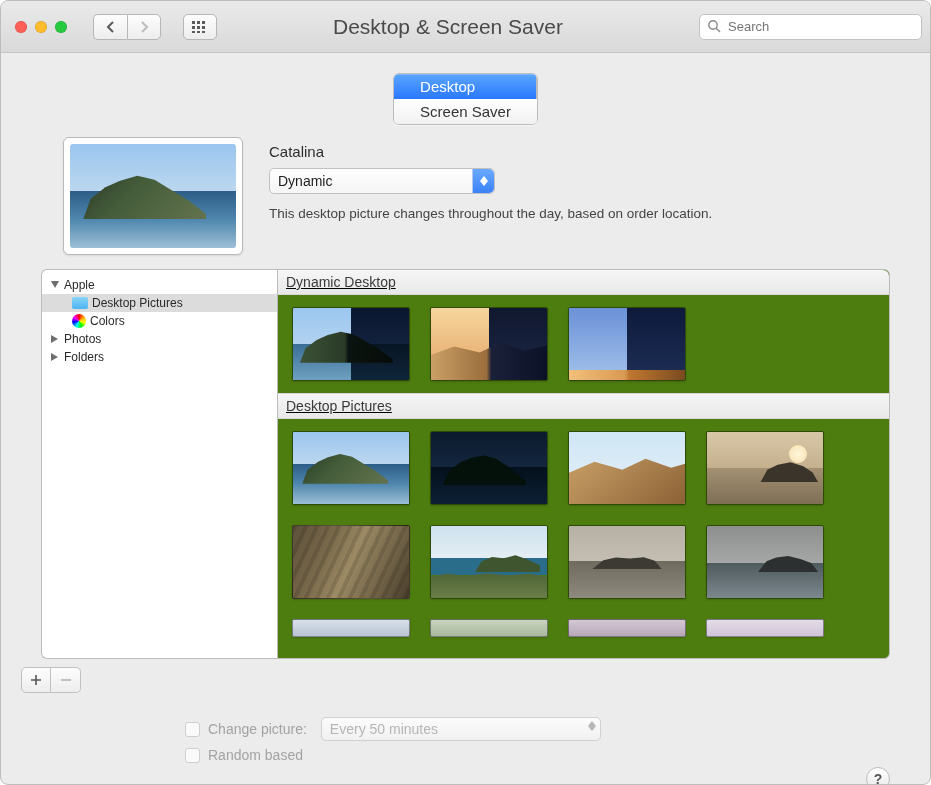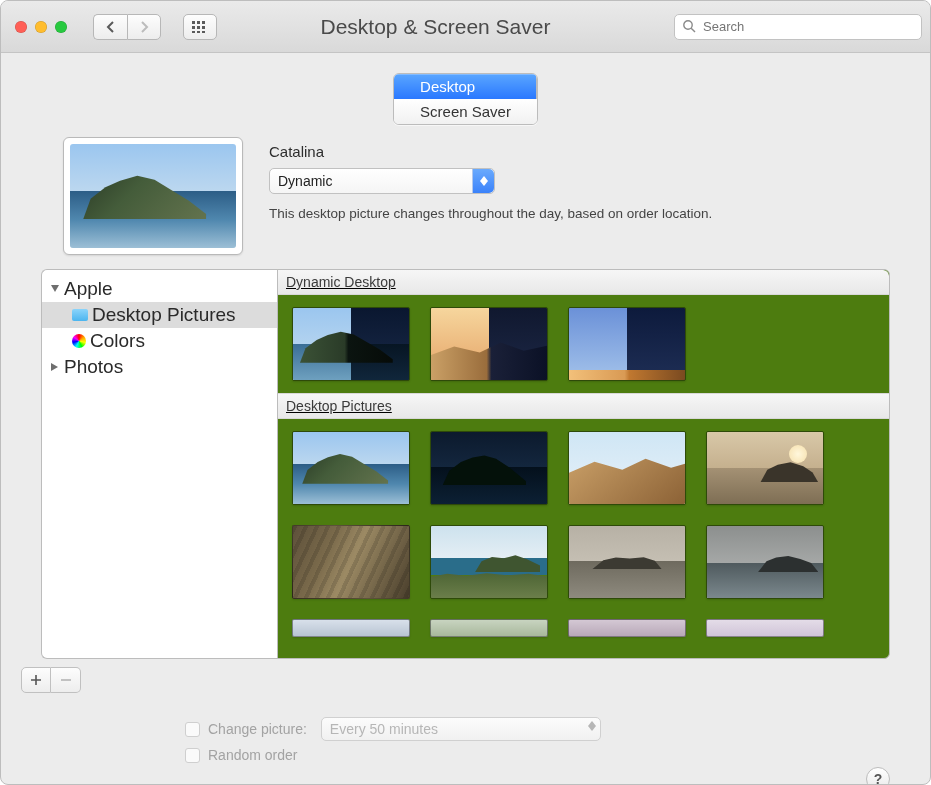--- a/index.html
+++ b/index.html
@@ -28,21 +28,21 @@
   .nav-group { display:flex; margin-left: 14px; }
   .tool-btn {
     width:34px; height:26px; background:linear-gradient(#fdfdfd,#ededed);
     border:1px solid #b7b7b7; display:flex; align-items:center; justify-content:center;
     color:#5a5a5a;
   }
   .nav-group .tool-btn:first-child{border-radius:5px 0 0 5px; border-right:none;}
   .nav-group .tool-btn:last-child{border-radius:0 5px 5px 0;}
   .tool-btn.single { border-radius:5px; margin-left:10px;}
   .titlebar-title { flex:1; text-align:center; font-size:21px; color:#4a4a4a; font-weight:500; padding-right: 20px;}
-  .search-wrap { width:248px; position:relative; }
+  .search-wrap { width:223px; position:relative; }
   .search-wrap input{
     width:100%; height:26px; border-radius:5px; border:1px solid #c2c2c2; padding:0 8px 0 28px;
     font-size:13px; background:#fff; color:#666;
   }
   .search-wrap .sicon{position:absolute; left:8px; top:5px; color:#888;}
   
   .tabs-row{ display:flex; justify-content:center; padding:20px 0 8px; }
   .seg{
     display:flex; border:1px solid #bcbcbc; border-radius:6px; overflow:hidden; background:#fff;
     box-shadow: 0 1px 0 rgba(255,255,255,.6);
@@ -75,21 +75,21 @@
     flex-direction:column; align-items:center; justify-content:center; gap:0;
   }
   .knob svg{display:block;}
   .wall-desc{ font-size:13.5px; color:#444; margin-top:12px; }
   
   .main-body{ display:flex; padding: 0 40px 0 40px; height: 390px; gap:0;}
   .sidebar{
     width:236px; border:1px solid #bcbcbc; border-right:none; border-radius: 6px 0 0 6px;
     background:#fff; height: 100%; padding:6px 0;
   }
-  .tree-item{ display:flex; align-items:center; gap:4px; padding:2px 6px 2px 8px; font-size:19px; color:#2a2a2a; cursor:pointer;}
+  .tree-item{ display:flex; align-items:center; gap:4px; padding:2px 6px 2px 8px; font-size:12px; color:#2a2a2a; cursor:pointer;}
   .tree-item .tri{ width:10px; display:inline-flex; justify-content:center; color:#6c6c6c;}
   .tree-item.child{ padding-left:30px;}
   .tree-item.selected{ background:#dcdcdc; }
   .folder-ico{ width:16px; height:12px; border-radius:2px; display:inline-block;}
   .folder-blue{ background:linear-gradient(#8bd4fb,#4cb5ef); }
   .color-wheel{
     width:14px;height:14px;border-radius:50%;
     background: conic-gradient(red,orange,yellow,lime,cyan,blue,magenta,red);
   }
   .picture-pane{
@@ -303,20 +303,28 @@
         <span>Colors</span>
       </div>
       <div class="tree-item">
         <span class="tri">
           <svg width="8" height="8" viewBox="0 0 8 8">
               <path d="M0 0 L7 4 L0 8 Z" fill="#6e6e6e"></path>
             </svg>
         </span>
         <span>Photos</span>
       </div>
+      <div class="tree-item">
+        <span class="tri">
+          <svg width="8" height="8" viewBox="0 0 8 8">
+              <path d="M0 0 L7 4 L0 8 Z" fill="#6e6e6e"></path>
+            </svg>
+        </span>
+        <span>Folders</span>
+      </div>
     </div>
 
     <div class="picture-pane">
       <div class="section-h">Dynamic Desktop</div>
       <div class="thumb-grid">
         <div class="thumb split-dn catalina">
           <div class="half l"></div>
             <div class="half r"></div>
           <div class="sea-l"></div>
             <div class="sea-r"></div>
@@ -410,21 +418,21 @@
                 <path d="M0 5 L4 0 L8 5 Z" fill="currentColor"></path>
               </svg>
             <svg width="8" height="5" viewBox="0 0 8 5">
                 <path d="M0 0 L4 5 L8 0 Z" fill="currentColor"></path>
               </svg>
           </span>
         </div>
       </div>
       <div class="check-row">
         <span class="fake-check"></span>
-        <span>Random order</span>
+        <span>Random based</span>
       </div>
     </div>
     <div class="help-btn">
       <span>?</span>
     </div>
   </div>
 
 </div>
 
 </body></html>

